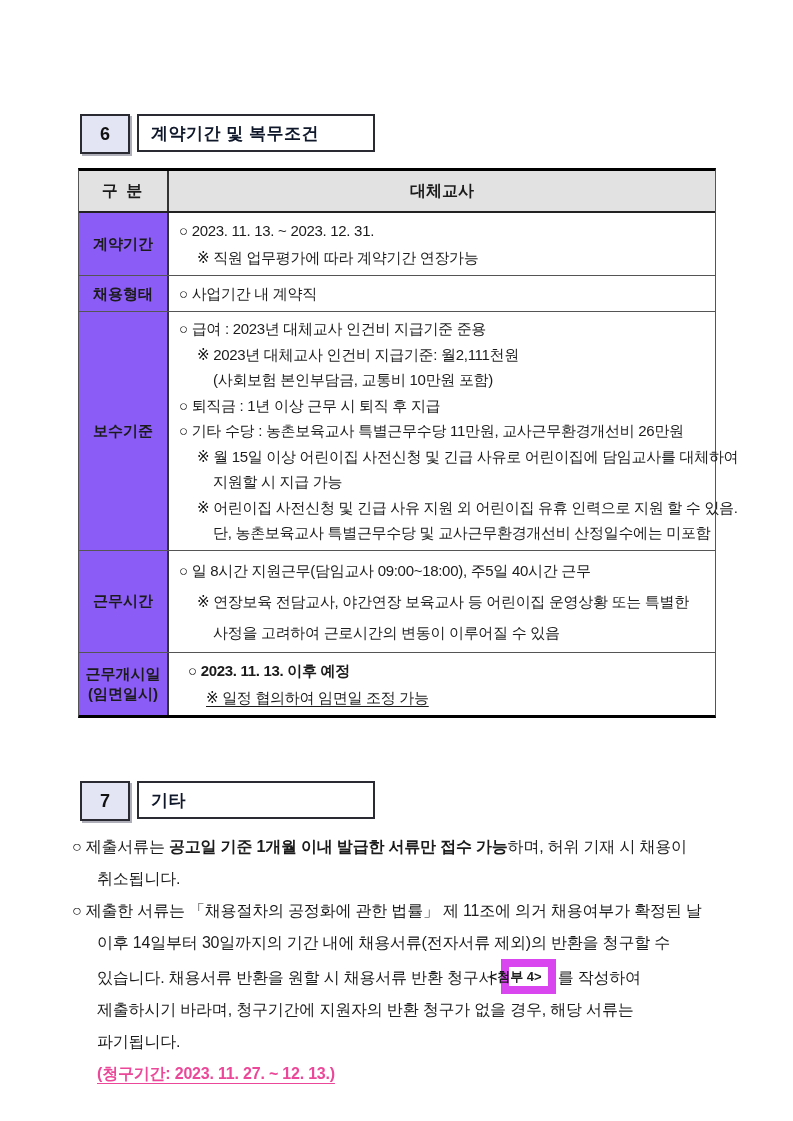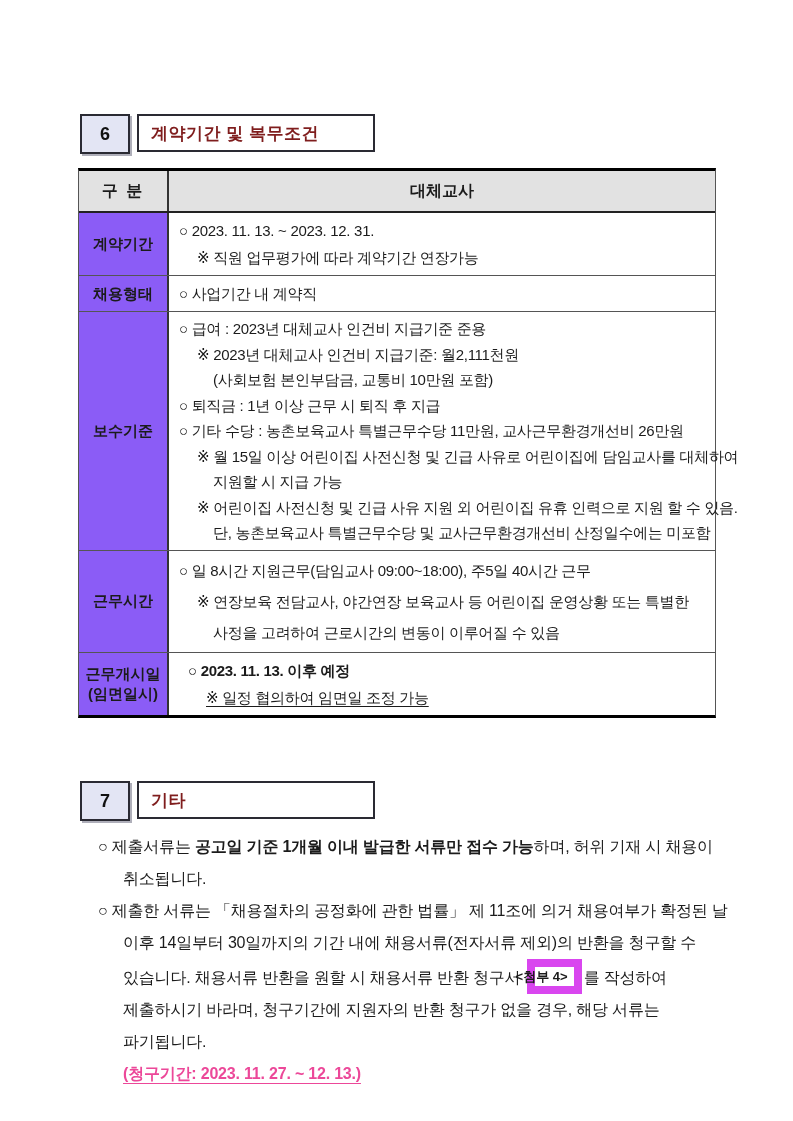--- a/index.html
+++ b/index.html
@@ -13,21 +13,21 @@
   .sec-head { position:absolute; left:80px; display:flex; align-items:flex-start; }
   .badge {
     width:46px; height:36px; background:#e3e5f4; border:2px solid #2a2a33;
     box-shadow:2px 2px 0 rgba(110,110,130,.55);
     display:flex; align-items:center; justify-content:center;
     font-size:18px; font-weight:bold; color:#111;
   }
   .title-box {
     margin-left:7px; width:222px; height:34px; border:2px solid #2a2a33; background:#fff;
     display:flex; align-items:center; padding-left:12px;
-    font-size:17px; font-weight:bold; color:#7f1d1d; letter-spacing:.5px;
+    font-size:17px; font-weight:bold; color:#0f172a; letter-spacing:.5px;
   }
   #sec6-head { top:114px; }
   #sec7-head { top:781px; }
 
   
   .tbl {
     position:absolute; left:78px; top:168px; width:638px;
     border-top:3px solid #000; border-bottom:3px solid #000;
     border-left:1px solid #555; border-right:1px solid #555;
     box-sizing:border-box; font-size:15px;
@@ -52,21 +52,21 @@
   .line { line-height:27px; white-space:nowrap; }
   .row-pay .line { line-height:25.5px; }
   .row-hours .line { line-height:31px; }
   .ind1 { padding-left:18px; }
   .ind2 { padding-left:34px; }
   .b { font-weight:bold; }
   .u { text-decoration:underline; text-underline-offset:3px; }
 
   
   .notes {
-    position:absolute; left:98px; top:831px; width:646px;
+    position:absolute; left:72px; top:831px; width:646px;
     font-size:16px; line-height:32px; word-break:keep-all; letter-spacing:-0.2px;
   }
   .note { padding-left:25px; text-indent:-25px; }
   .attach-box {
     display:inline-block; border:8px solid #d946ef; padding:0 6px; margin:0 2px;
     font-size:13px; font-weight:bold; line-height:19px; vertical-align:2px;
     letter-spacing:0; white-space:nowrap;
   }
   .claim {
     padding-left:25px; color:#ec4899; font-weight:bold;

